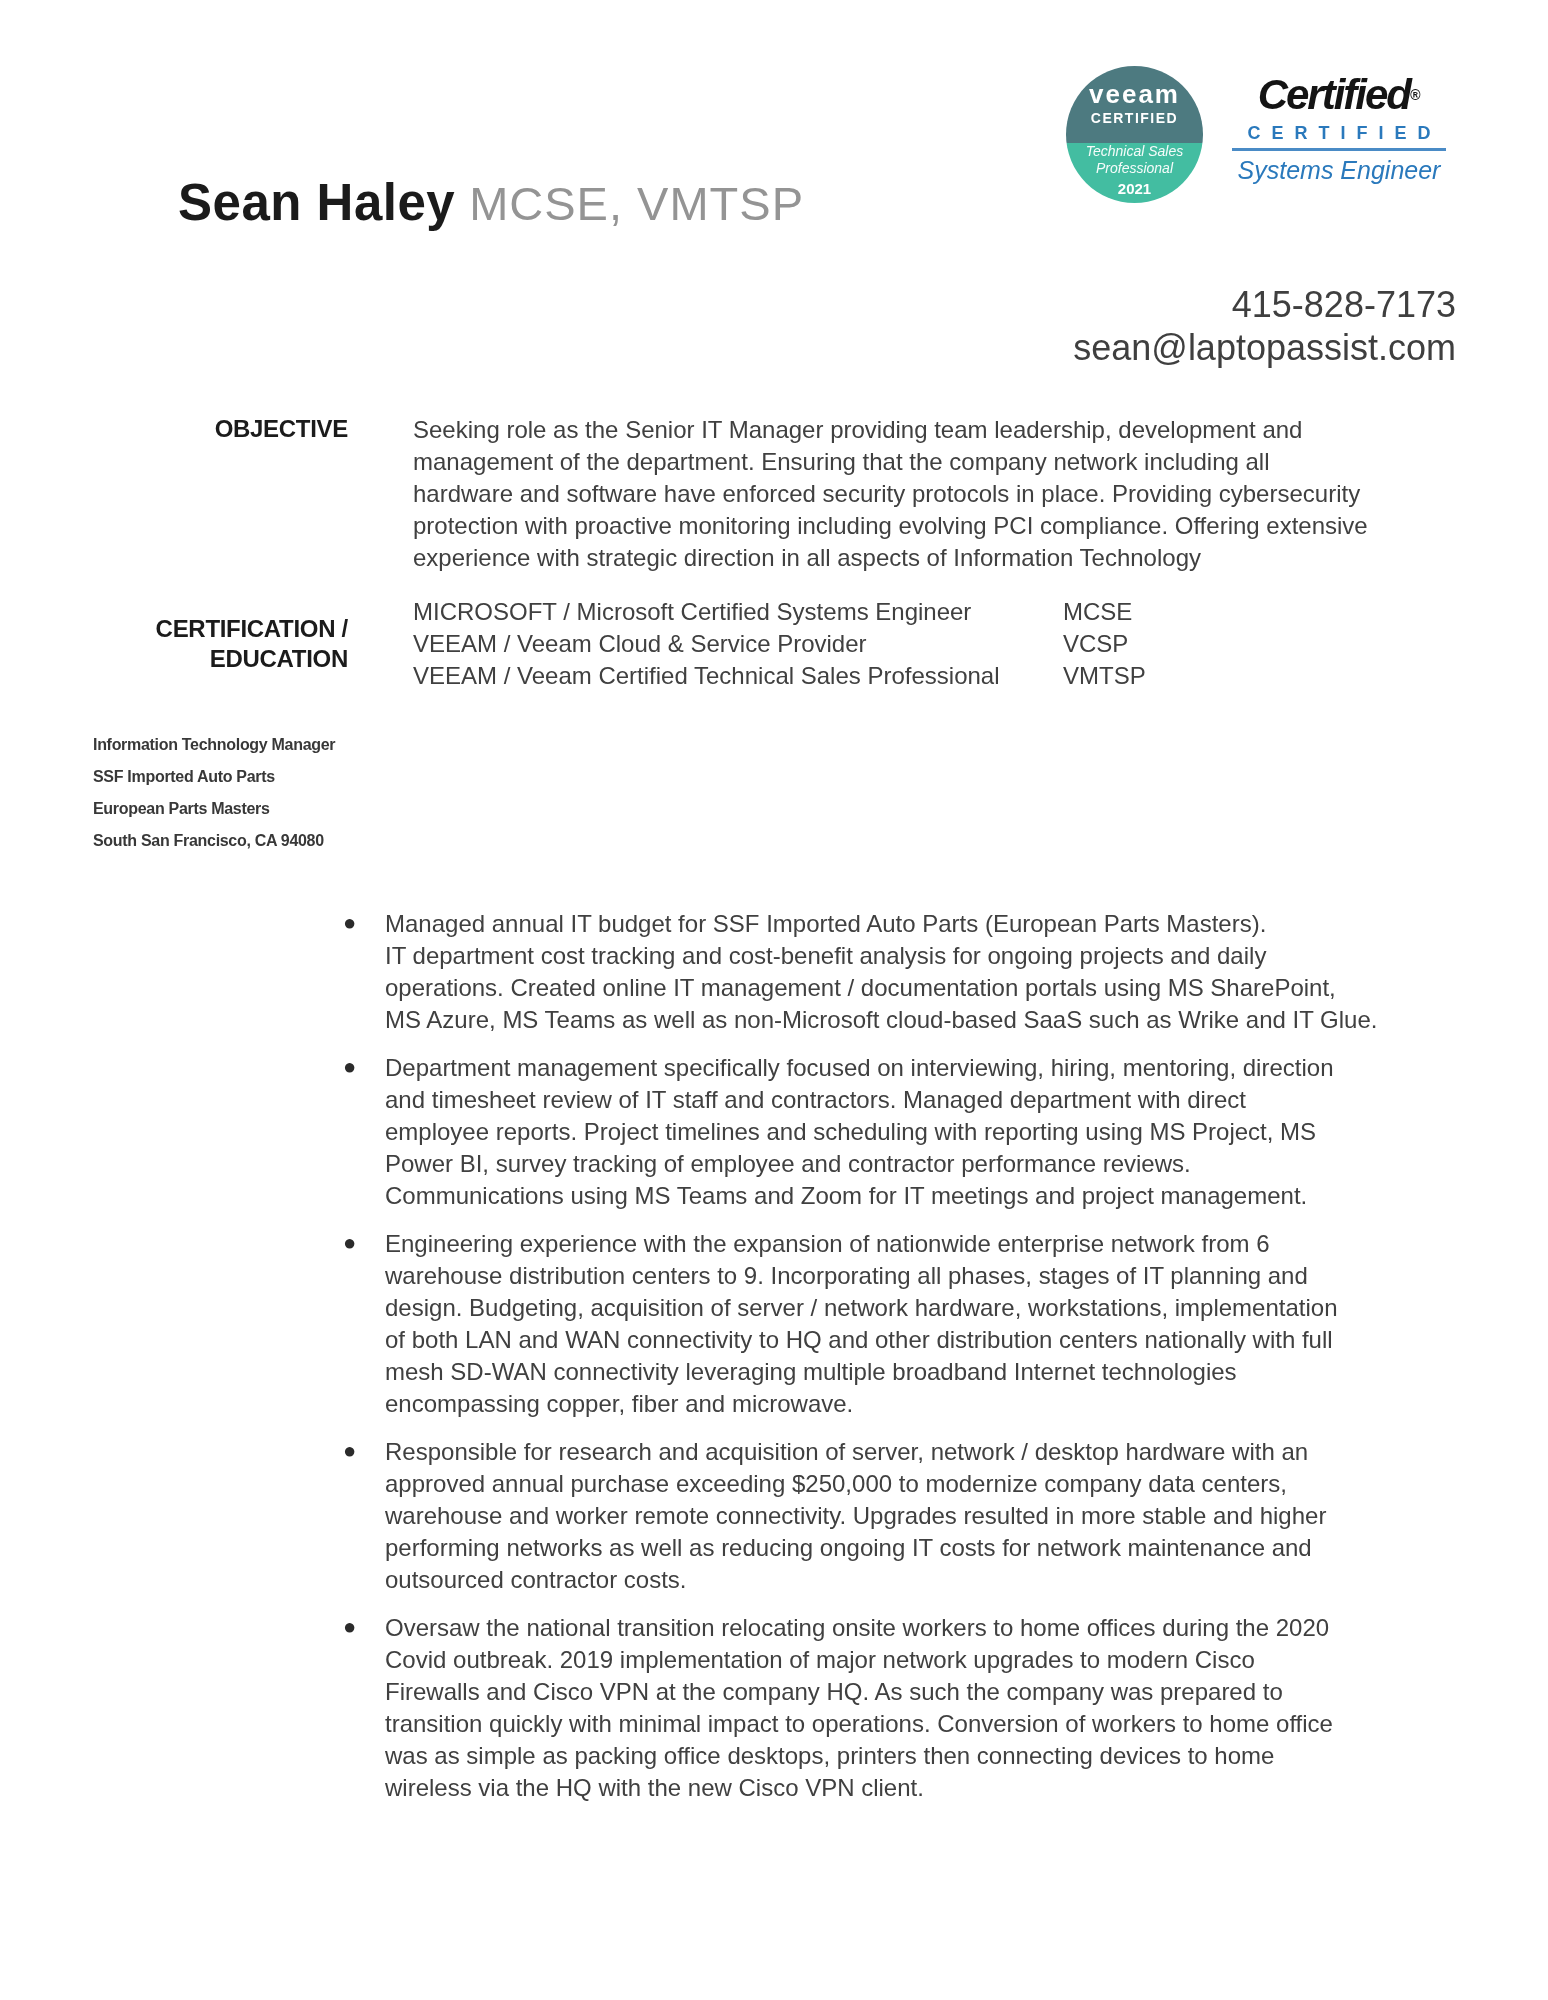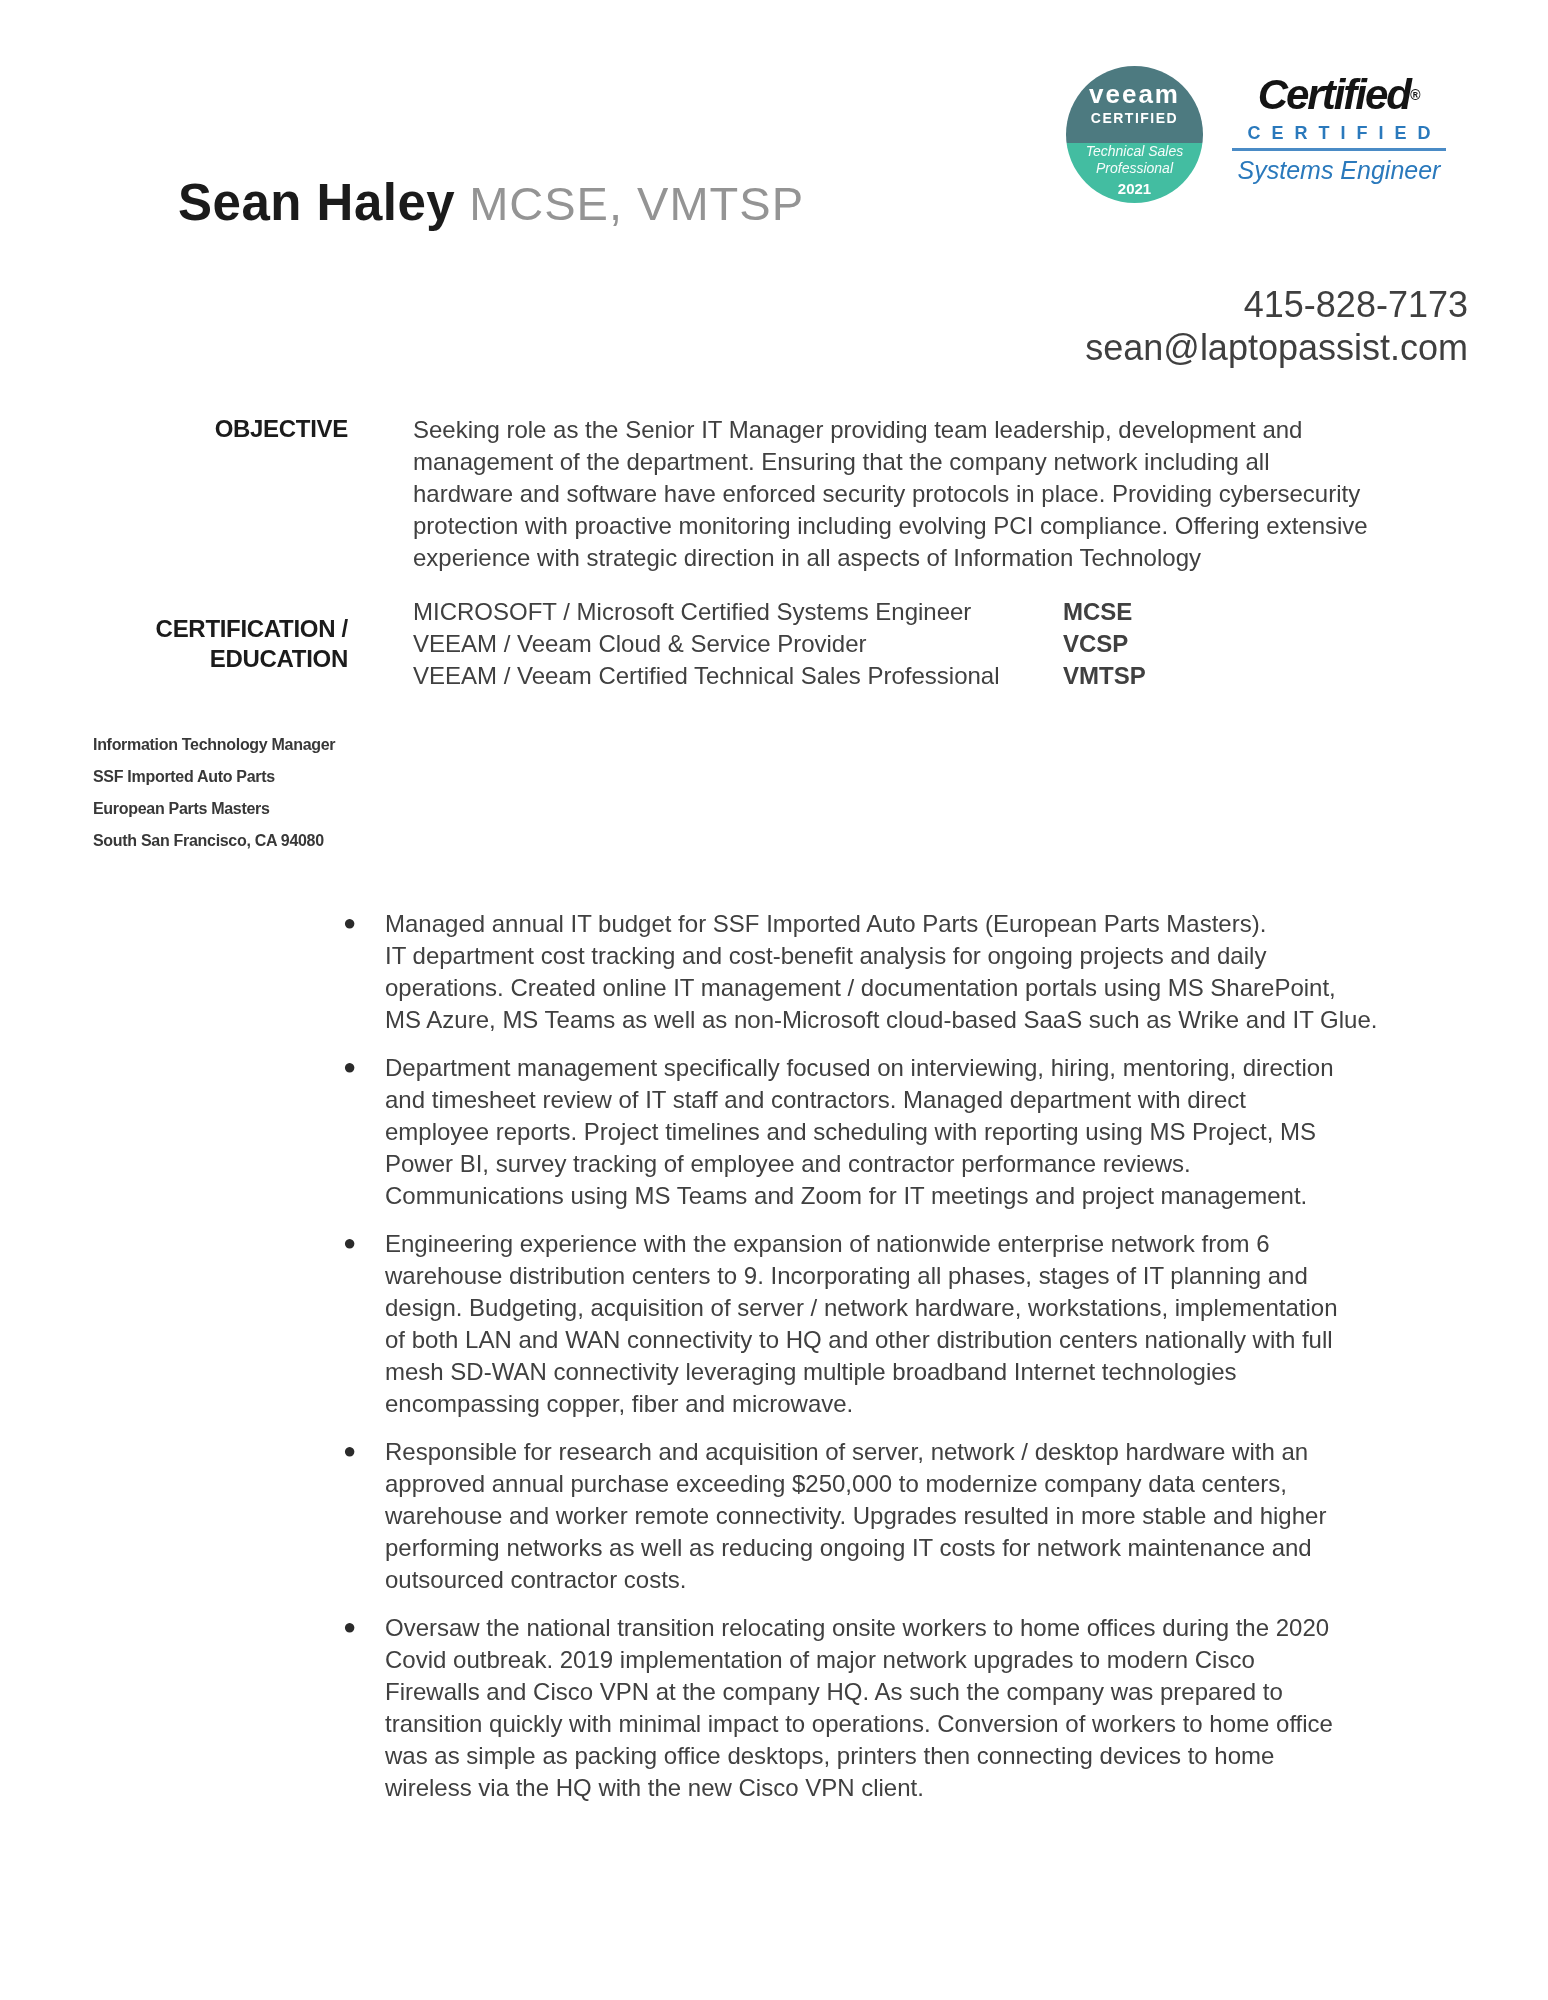--- a/index.html
+++ b/index.html
@@ -7,21 +7,21 @@
     position:relative; width:1548px; height:2000px; margin:0 auto;
     background:#ffffff; overflow:hidden;
     font-family:"Liberation Sans", sans-serif; color:#404040;
   }
 
   
   .name-block { position:absolute; left:178px; top:177px; line-height:51px; white-space:nowrap; }
   .name      { font-size:51px; font-weight:700; color:#1b1b1b; letter-spacing:0.5px; }
   .creds     { font-size:47px; font-weight:400; color:#949494; margin-left:14px; letter-spacing:1px; }
 
-  .contact { position:absolute; top:283px; right:80px; text-align:right;
+  .contact { position:absolute; top:283px; right:92px; text-align:right;
              font-size:36px; line-height:43px; color:#3f3f3f; }
 
   
   .veeam-badge { position:absolute; left:1066px; top:66px; width:137px; height:137px;
                  border-radius:50%; overflow:hidden; text-align:center; color:#fff; }
   .veeam-top    { height:62px; padding-top:15px; box-sizing:content-box; }
   .veeam-brand  { font-size:26px; font-weight:700; letter-spacing:2px; line-height:26px; text-transform:lowercase; }
   .veeam-cert   { font-size:14px; font-weight:700; letter-spacing:1.5px; line-height:18px; margin-top:2px; }
   .veeam-bottom { height:75px; font-style:italic; }
   .veeam-l1, .veeam-l2 { font-size:14px; line-height:17px; opacity:0.95; }
@@ -42,21 +42,21 @@
   .label-col { width:320px; flex:0 0 320px; text-align:right;
                font-weight:700; color:#1b1b1b; font-size:24px; line-height:30px; letter-spacing:-0.3px; }
   .content-col { margin-left:65px; width:1063px; flex:0 0 1063px; }
 
   #sec-objective { top:414px; }
   .body-text { font-size:24px; line-height:32px; color:#404040; white-space:pre-line; }
 
   #sec-cert { top:596px;align-items:center; }
   .cert-row { display:flex; font-size:24px; line-height:32px; color:#404040; }
   .cert-name { flex:0 0 650px; }
-  .cert-abbr { flex:1;font-weight:bold; }
+  .cert-abbr { flex:1; }
 
   #sec-job { top:729px; }
   .job-dates { font-weight:400; color:#8e8e8e; font-size:23px; line-height:30px; letter-spacing:0; }
   .job-title-line { font-size:16px; line-height:32px; font-weight:700; color:#383838; letter-spacing:-0.3px; }
 
   #bullets { position:absolute; left:385px; top:908px; width:1063px; list-style:none; margin:0; padding:0; }
   #bullets li { position:relative; margin:0 0 16px 0; font-size:24px; line-height:32px;
                 color:#404040; white-space:pre-line; }
   #bullets li .dot { position:absolute; left:-42px; top:-1px; font-size:22px; color:#2b2b2b; }
 </style>

